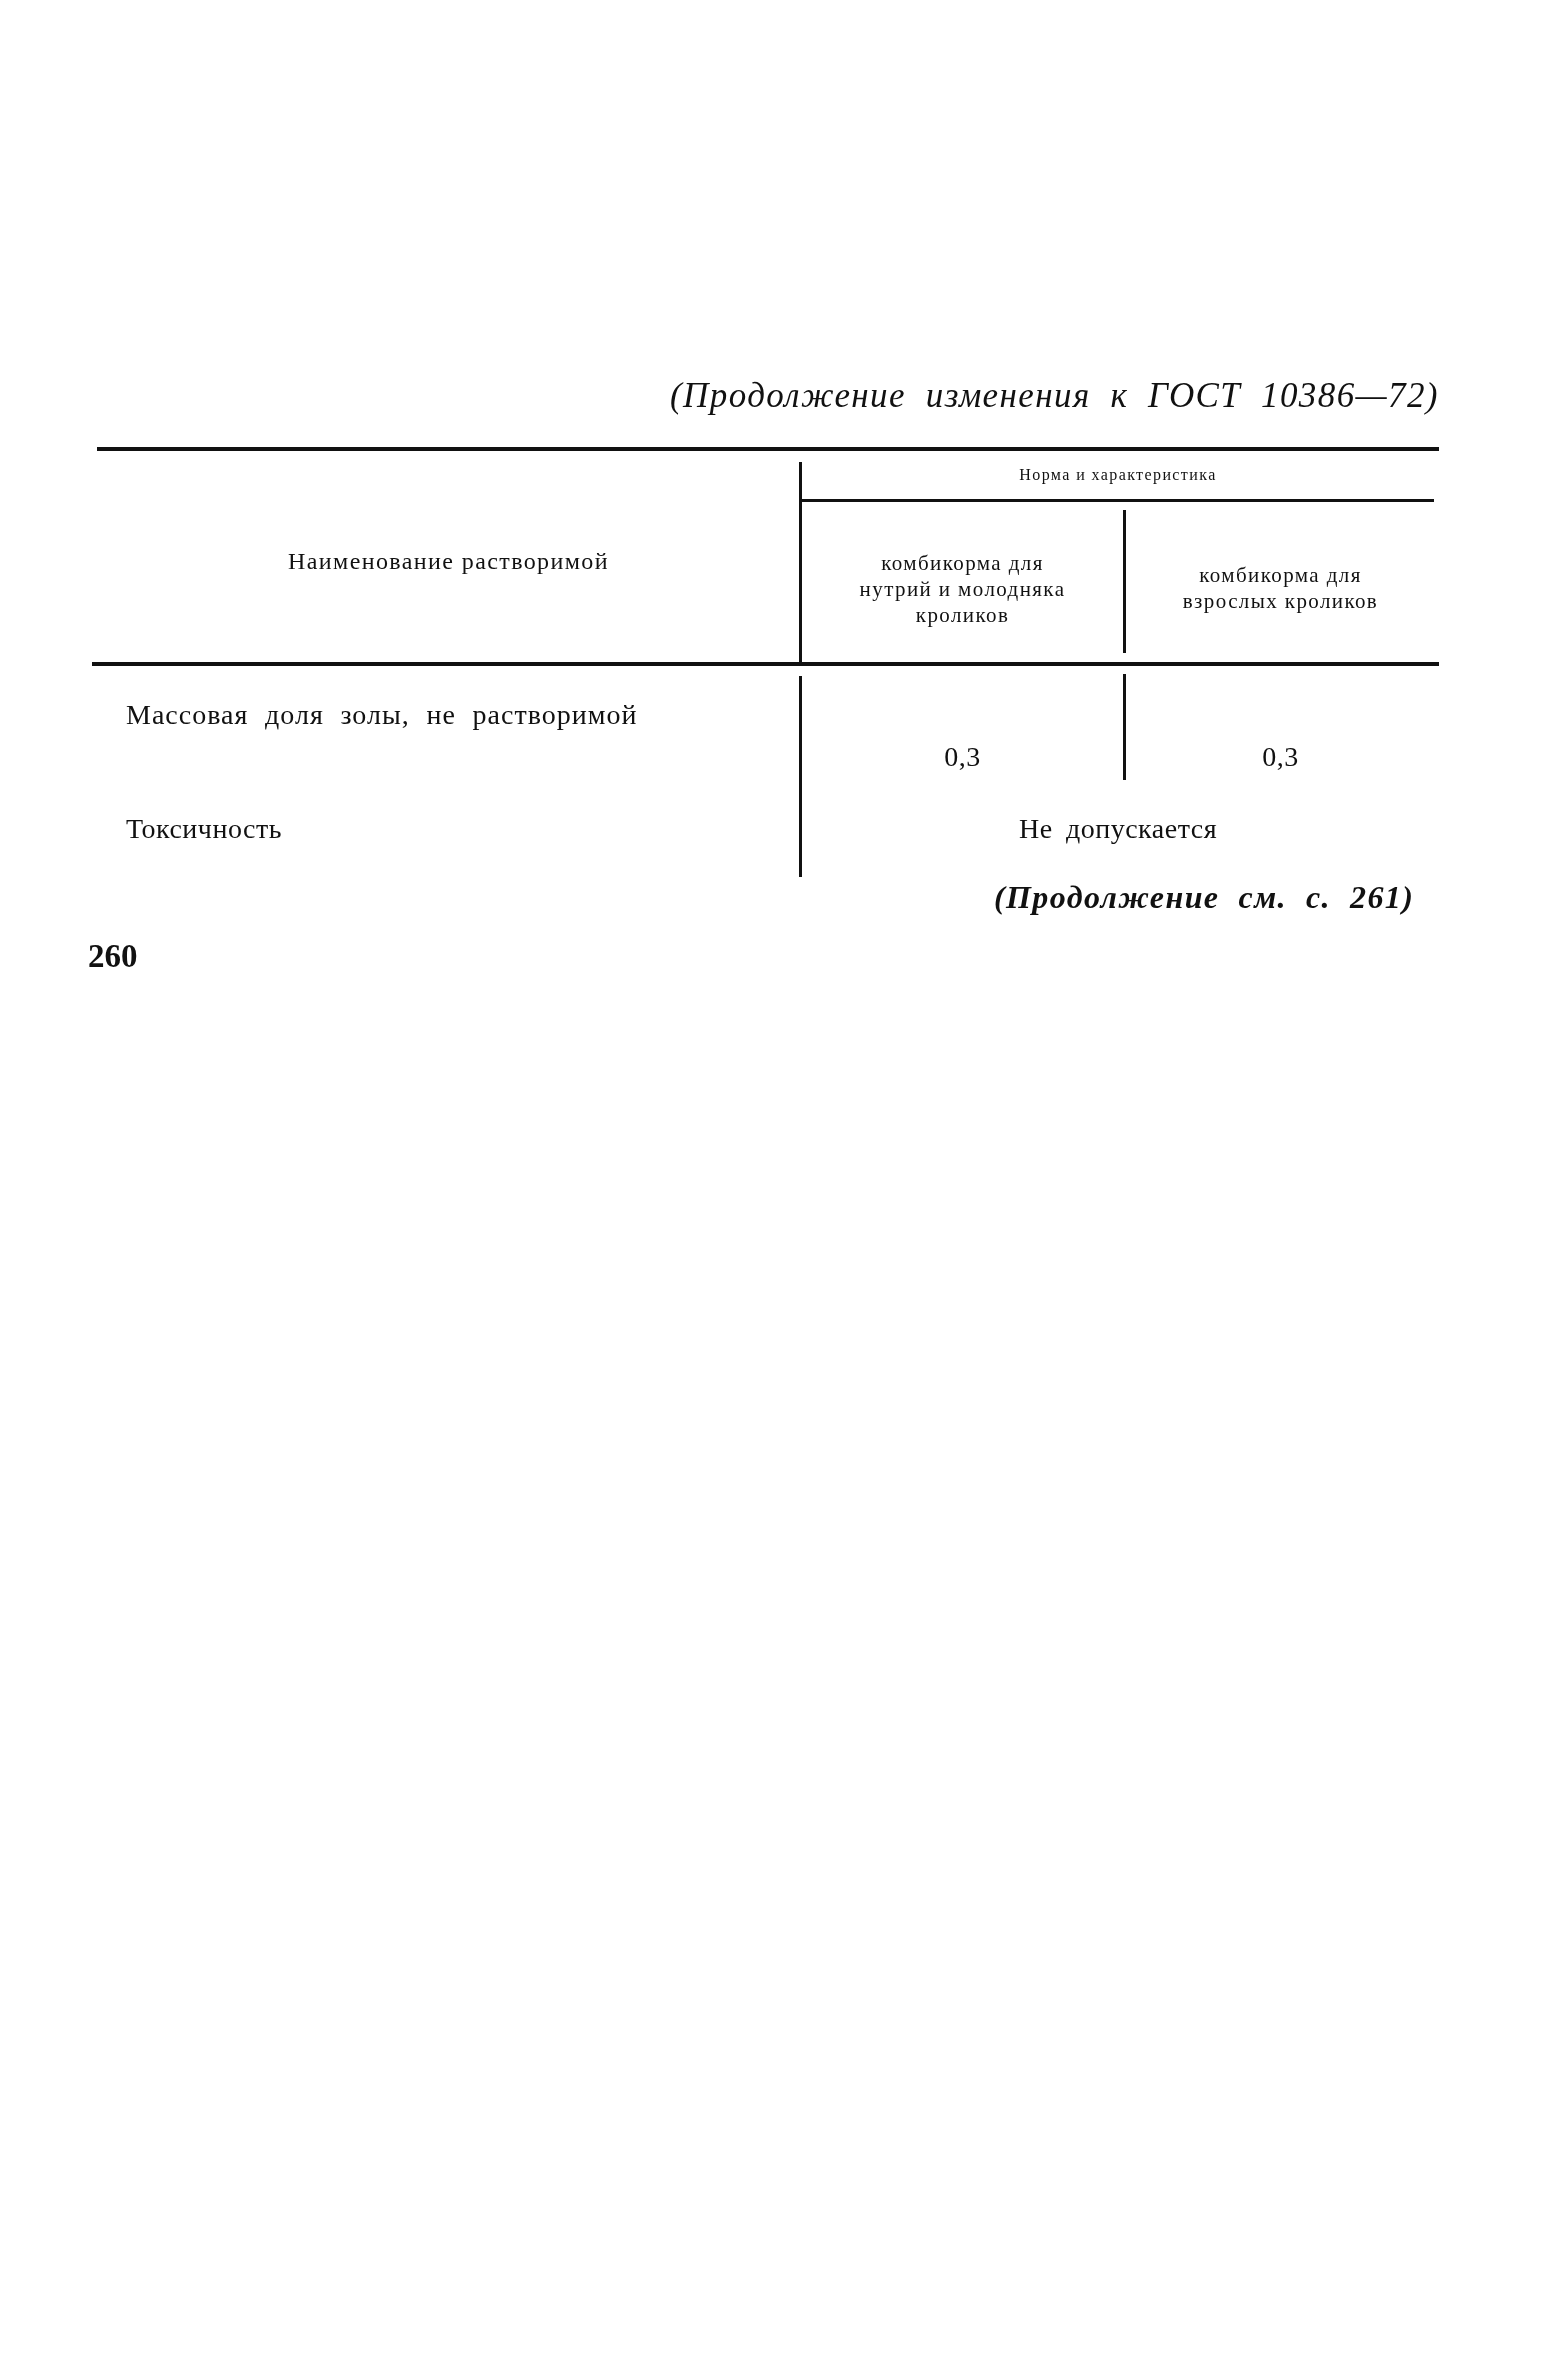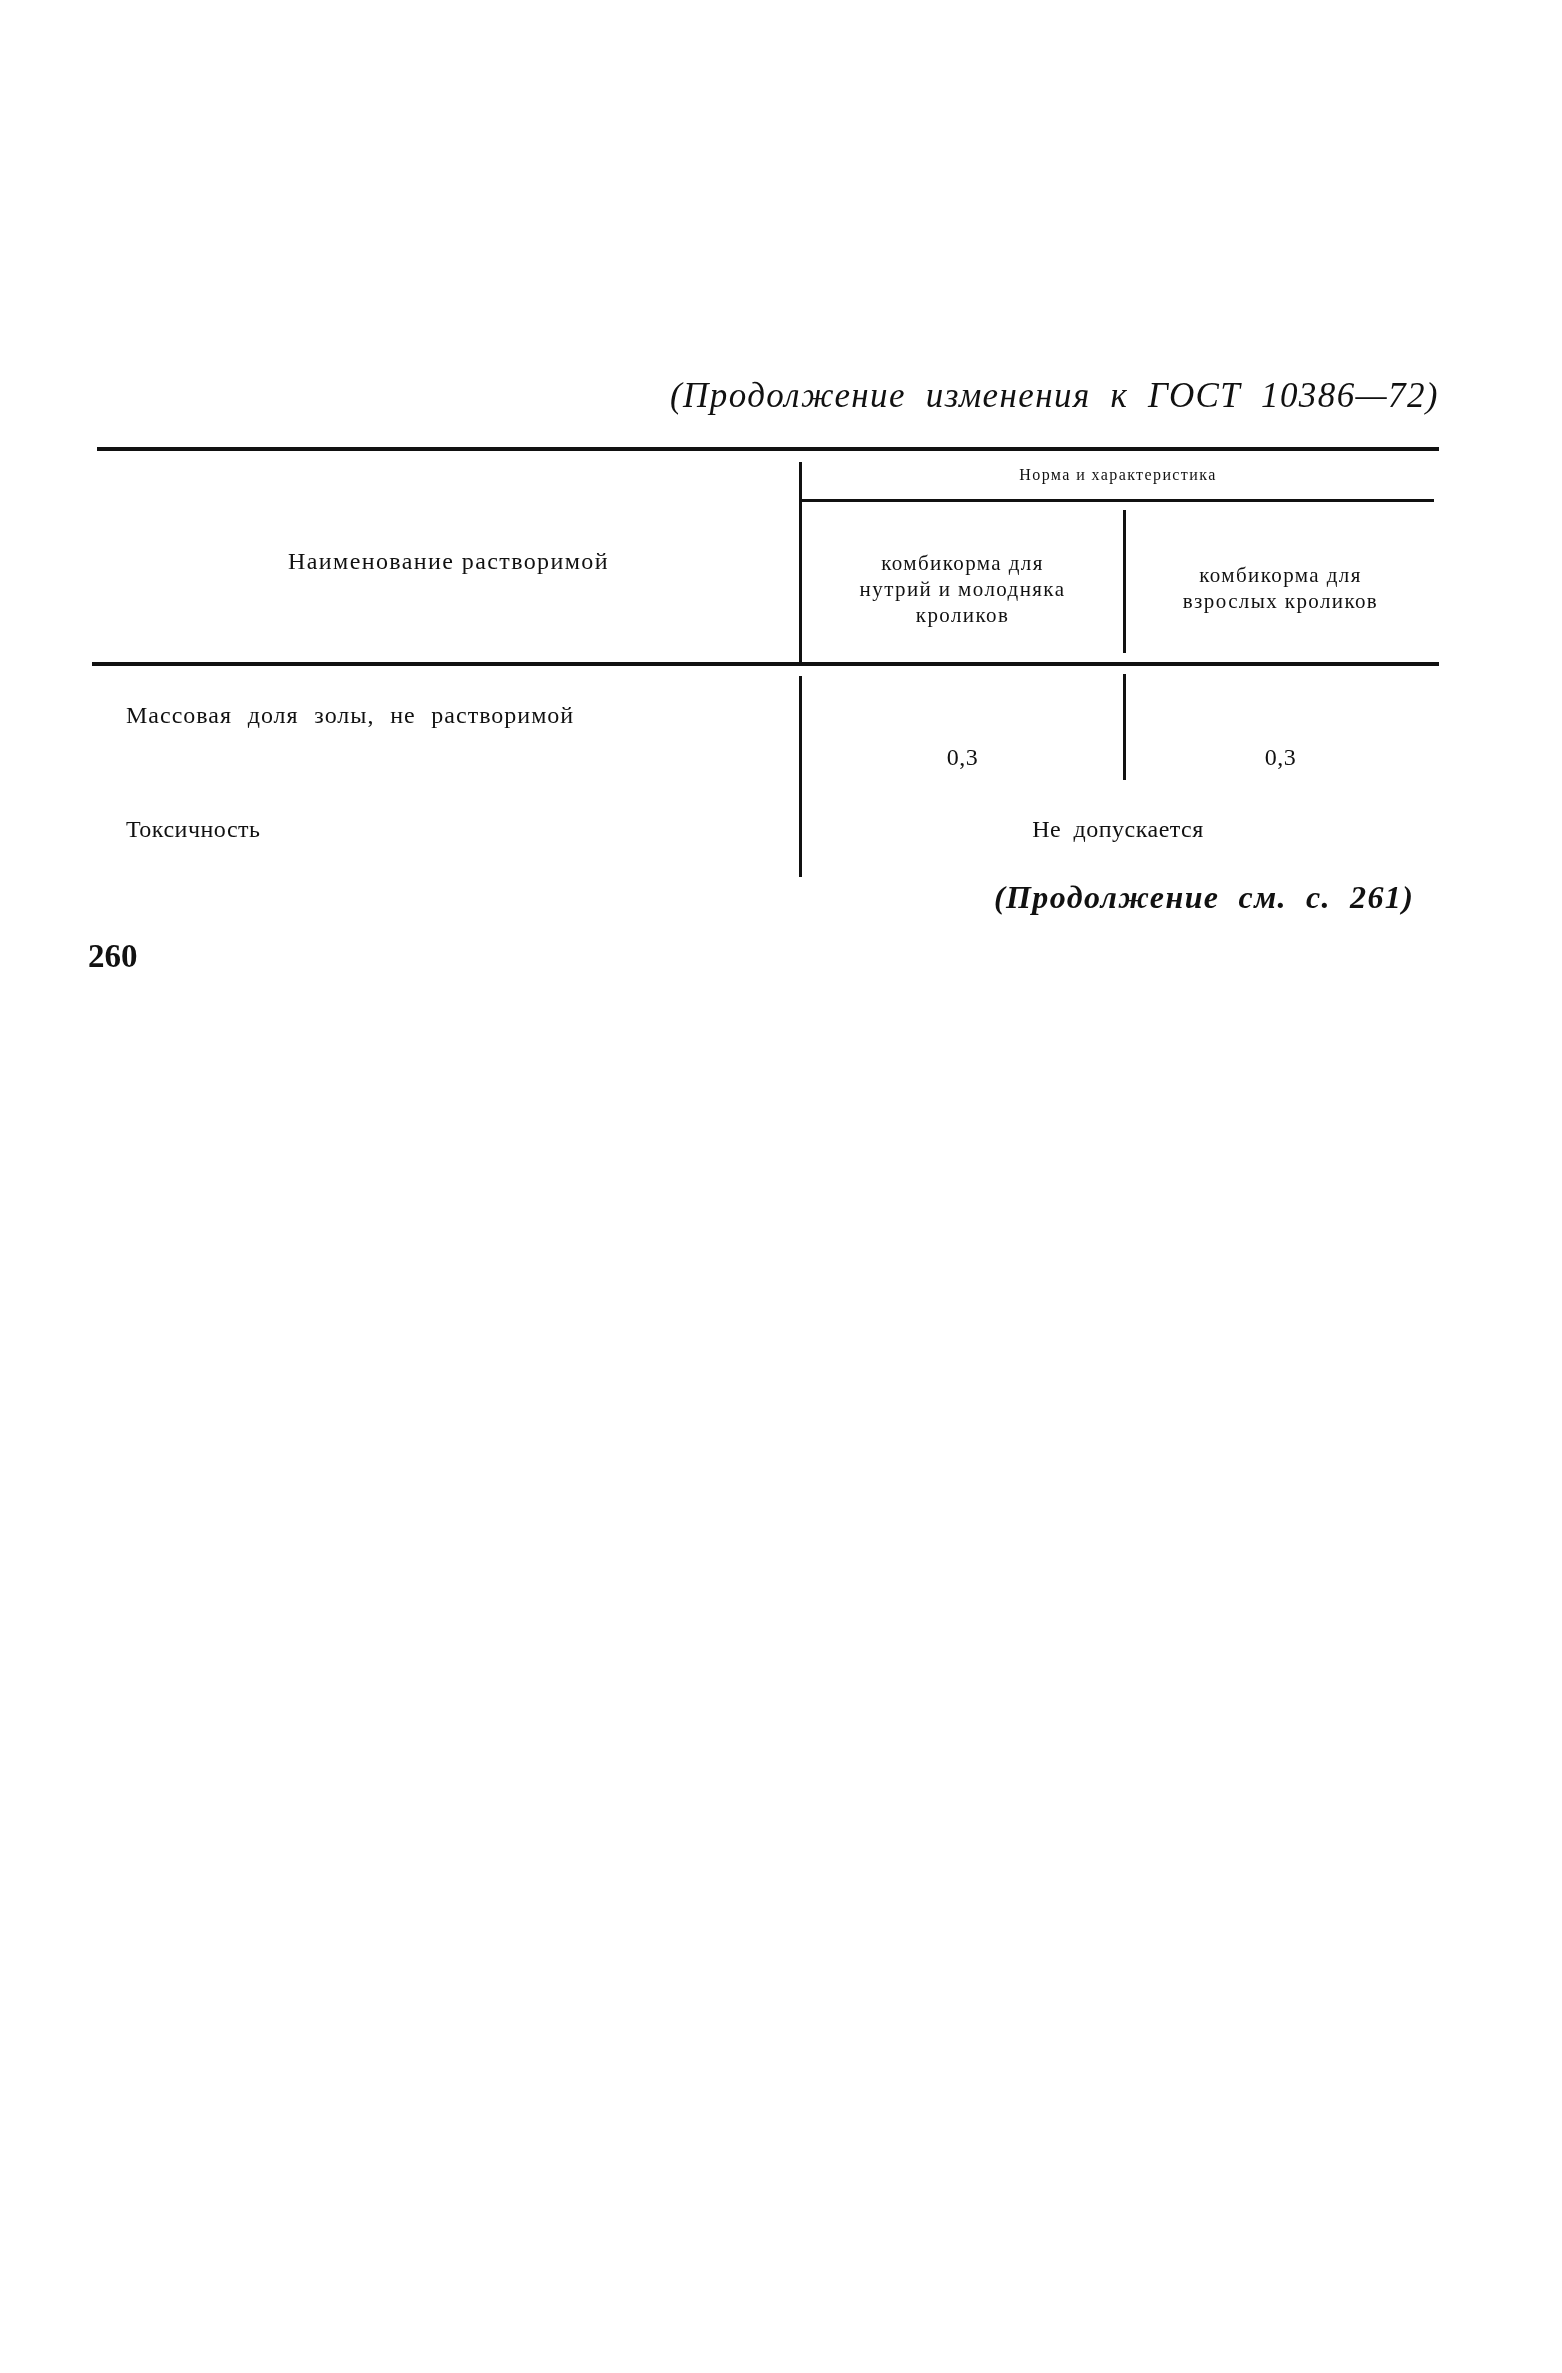--- a/index.html
+++ b/index.html
@@ -43,21 +43,21 @@
 
     .hdr-small {
       font-size: 21px;
       letter-spacing: 1.4px;
       text-align: center;
       line-height: 26px;
       white-space: nowrap;
     }
 
     .body-text {
-      font-size: 24px;
+      font-size: 28px;
       line-height: 36px;
       letter-spacing: 0.5px;
       white-space: nowrap;
     }
 
     .italic-note {
       font-style: italic;
       font-weight: bold;
       font-size: 32px;
       letter-spacing: 1.4px;

